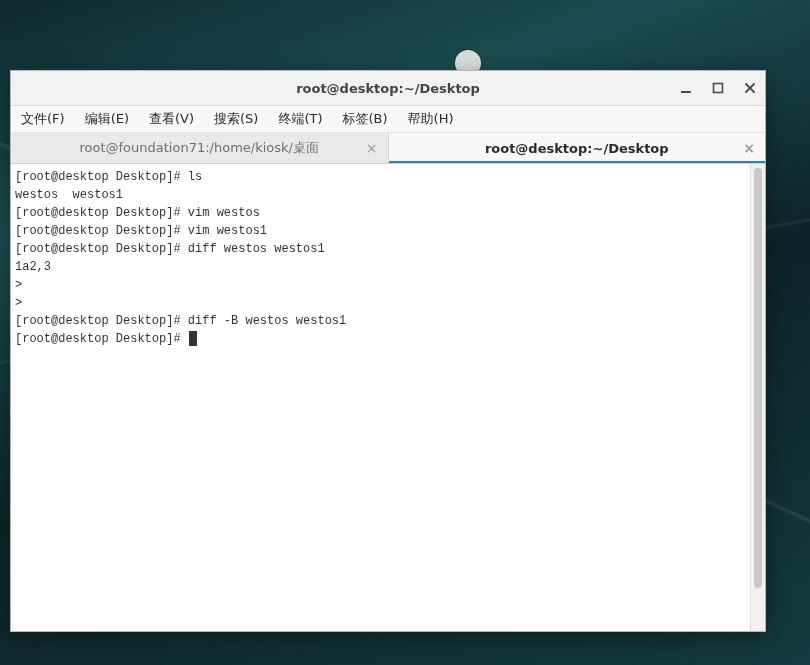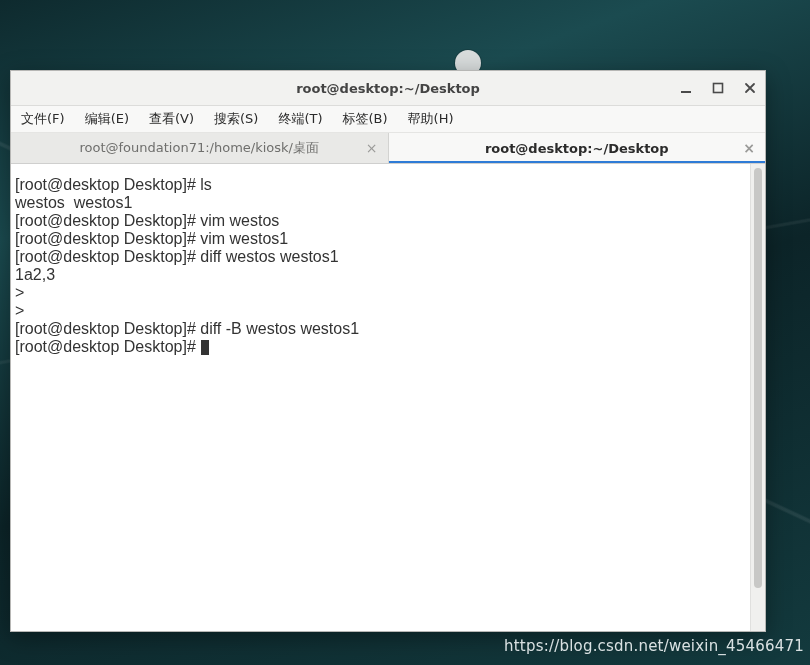--- a/index.html
+++ b/index.html
@@ -142,24 +142,24 @@
   }
   .term-wrap {
     flex: 1;
     position: relative;
     display: flex;
   }
   .terminal {
     flex: 1;
     background: #ffffff;
     color: #333333;
-    font-family: Liberation Sans, sans-serif;
-    font-size: 16px;
+    font-family: Liberation Mono, monospace;
+    font-size: 12px;
     line-height: 18px;
-    padding: 12px 4px 4px 4px;
+    padding: 4px 4px 4px 4px;
     white-space: pre;
     overflow: hidden;
   }
   .cursor-block {
     display: inline-block;
     width: 8px;
     height: 15px;
     background: #333;
     vertical-align: text-bottom;
     margin-left: 1px;
@@ -233,15 +233,14 @@
 
     <div class="term-wrap">
       <div class="terminal" id="terminal"><div>[root@desktop Desktop]# ls</div><div>westos  westos1</div><div>[root@desktop Desktop]# vim westos</div><div>[root@desktop Desktop]# vim westos1</div><div>[root@desktop Desktop]# diff westos westos1</div><div>1a2,3</div><div>&gt;</div><div>&gt;</div><div>[root@desktop Desktop]# diff -B westos westos1</div><div>[root@desktop Desktop]# <span class="cursor-block"></span></div></div>
       <div class="scrollbar">
         <div class="thumb"></div>
       </div>
     </div>
 
   </div>
 
-  <div class="attribution">https://blog.csdn.net/weixin_45466471</div>
 
 </div>
 
 </body></html>

